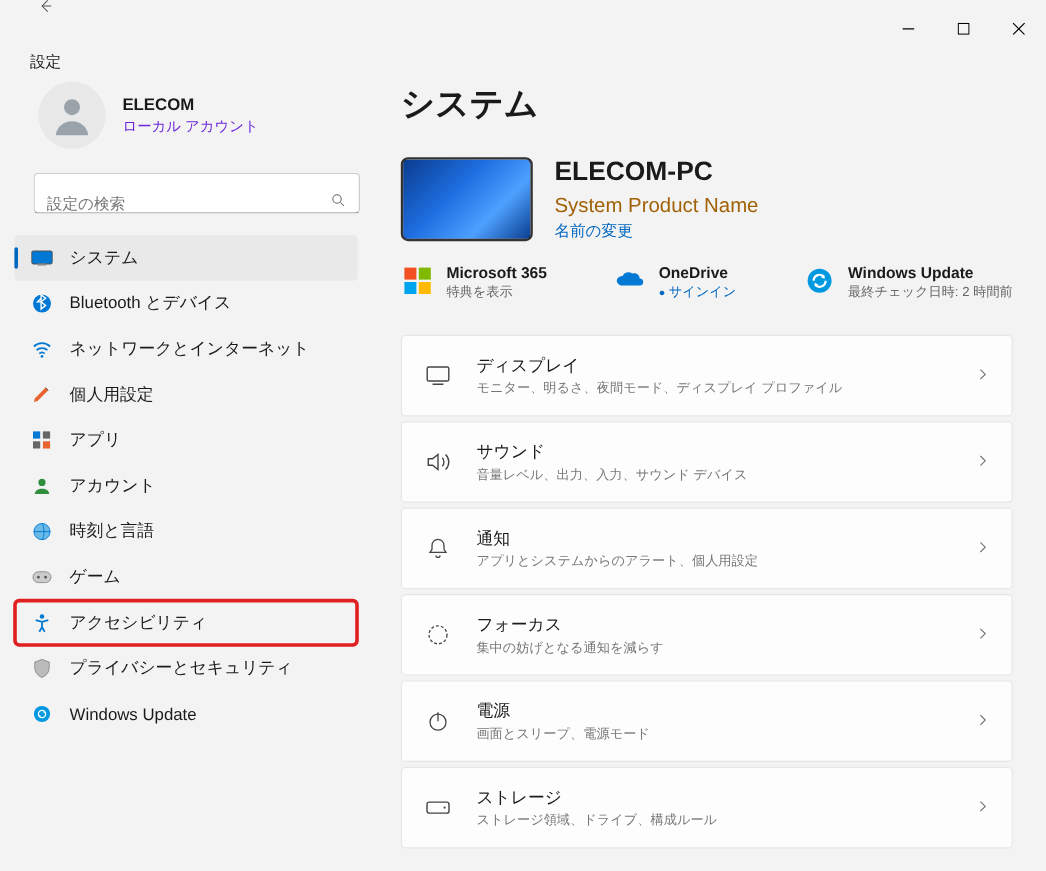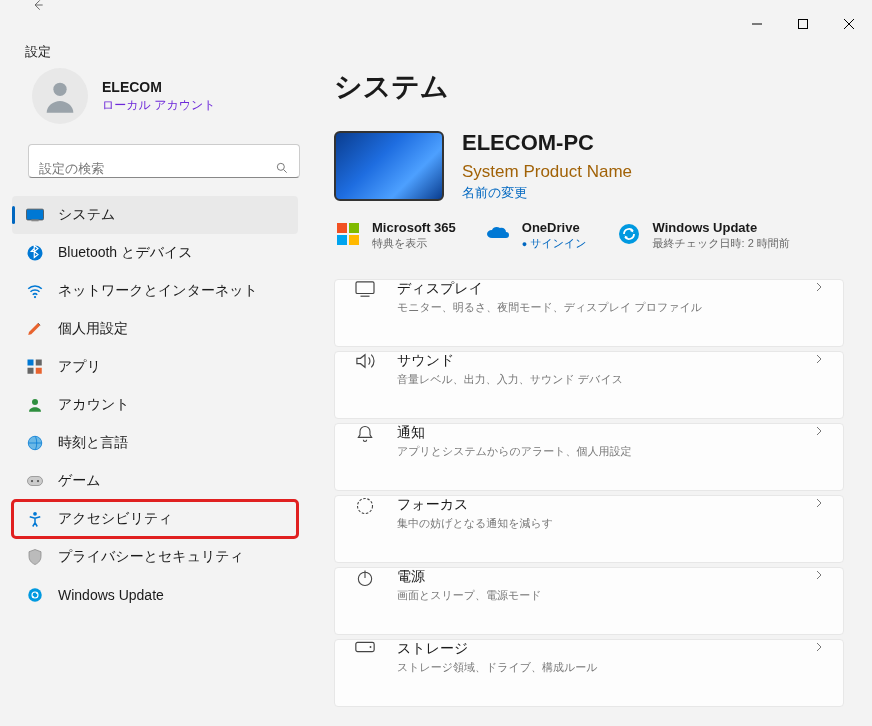--- a/index.html
+++ b/index.html
@@ -83,22 +83,22 @@
 
 .search-wrap { padding: 0 20px 12px 28px; }
 .search-box {
   width: 272px;
   height: 34px;
   background: #fff;
   border: 1px solid #ccc;
   border-bottom: 1px solid #888;
   border-radius: 4px;
   display: flex;
-  align-items: flex-start;
-  padding: 16px 10px;
+  align-items: flex-end;
+  padding: 0 10px;
 }
 .search-input {
   flex: 1;
   border: none;
   outline: none;
   background: transparent;
   font-size: 13px;
   color: #666;
 }
 .search-icon { color: #666; }
@@ -165,20 +165,21 @@
   border: 2px solid #333;
 }
 .pc-name { font-size: 22px; font-weight: 600; }
 .pc-product { font-size: 17px; color: #a16207; margin-top: 6px; }
 .pc-rename { font-size: 13px; color: #0067c0; cursor: pointer; margin-top: 2px; }
 
 .status-row {
   display: flex;
   gap: 28px;
   margin-bottom: 28px;
+  justify-content: space-between;
 }
 .status-item {
   display: flex;
   align-items: flex-start;
   gap: 10px;
   cursor: pointer;
 }
 .status-icon {
   width: 28px;
   height: 28px;
@@ -190,21 +191,21 @@
 .status-sub { font-size: 11px; color: #666; margin-top: 1px; }
 .status-sub.link { color: #0067c0; }
 
 .cards { display: flex; flex-direction: column; gap: 4px; }
 .card {
   background: #fdfdfd;
   border: 1px solid #e7e7e7;
   border-radius: 4px;
   height: 68px;
   display: flex;
-  align-items: flex-start;
+  align-items: center;
   padding: 0 18px;
   cursor: pointer;
 }
 .card-icon {
   width: 24px;
   display: flex;
   align-items: center;
   justify-content: center;
   margin-right: 20px;
   color: #444;

